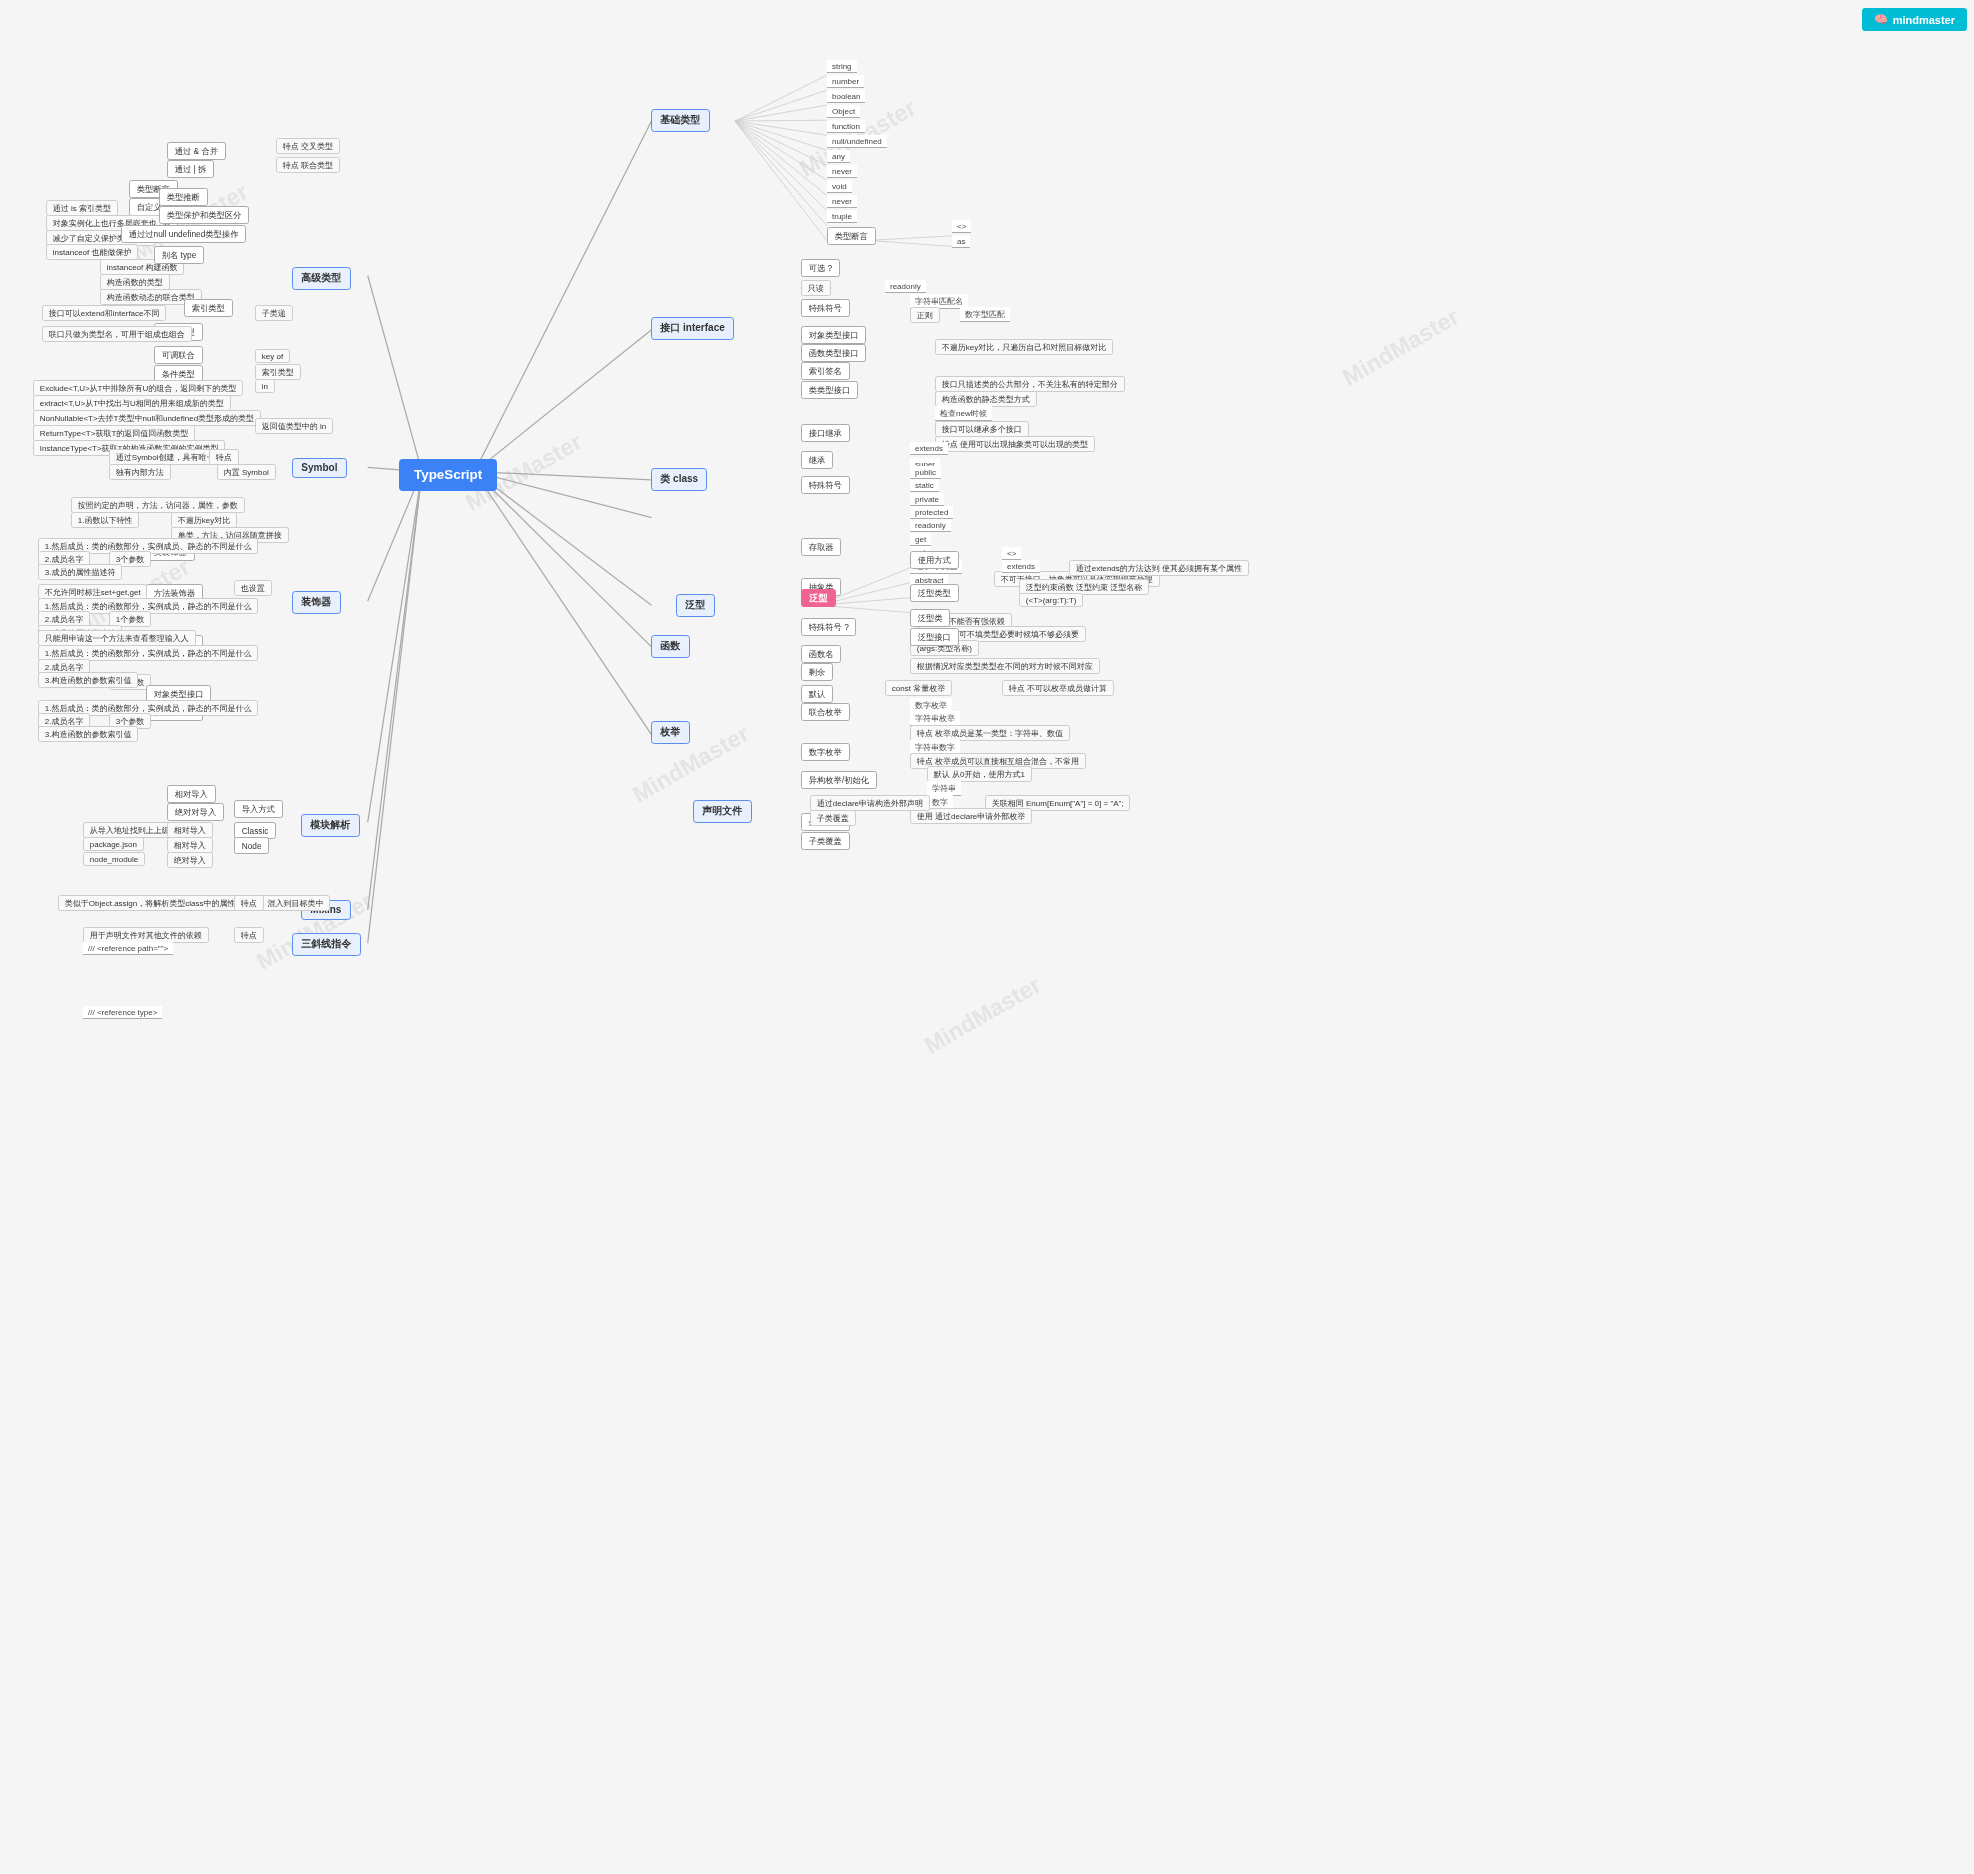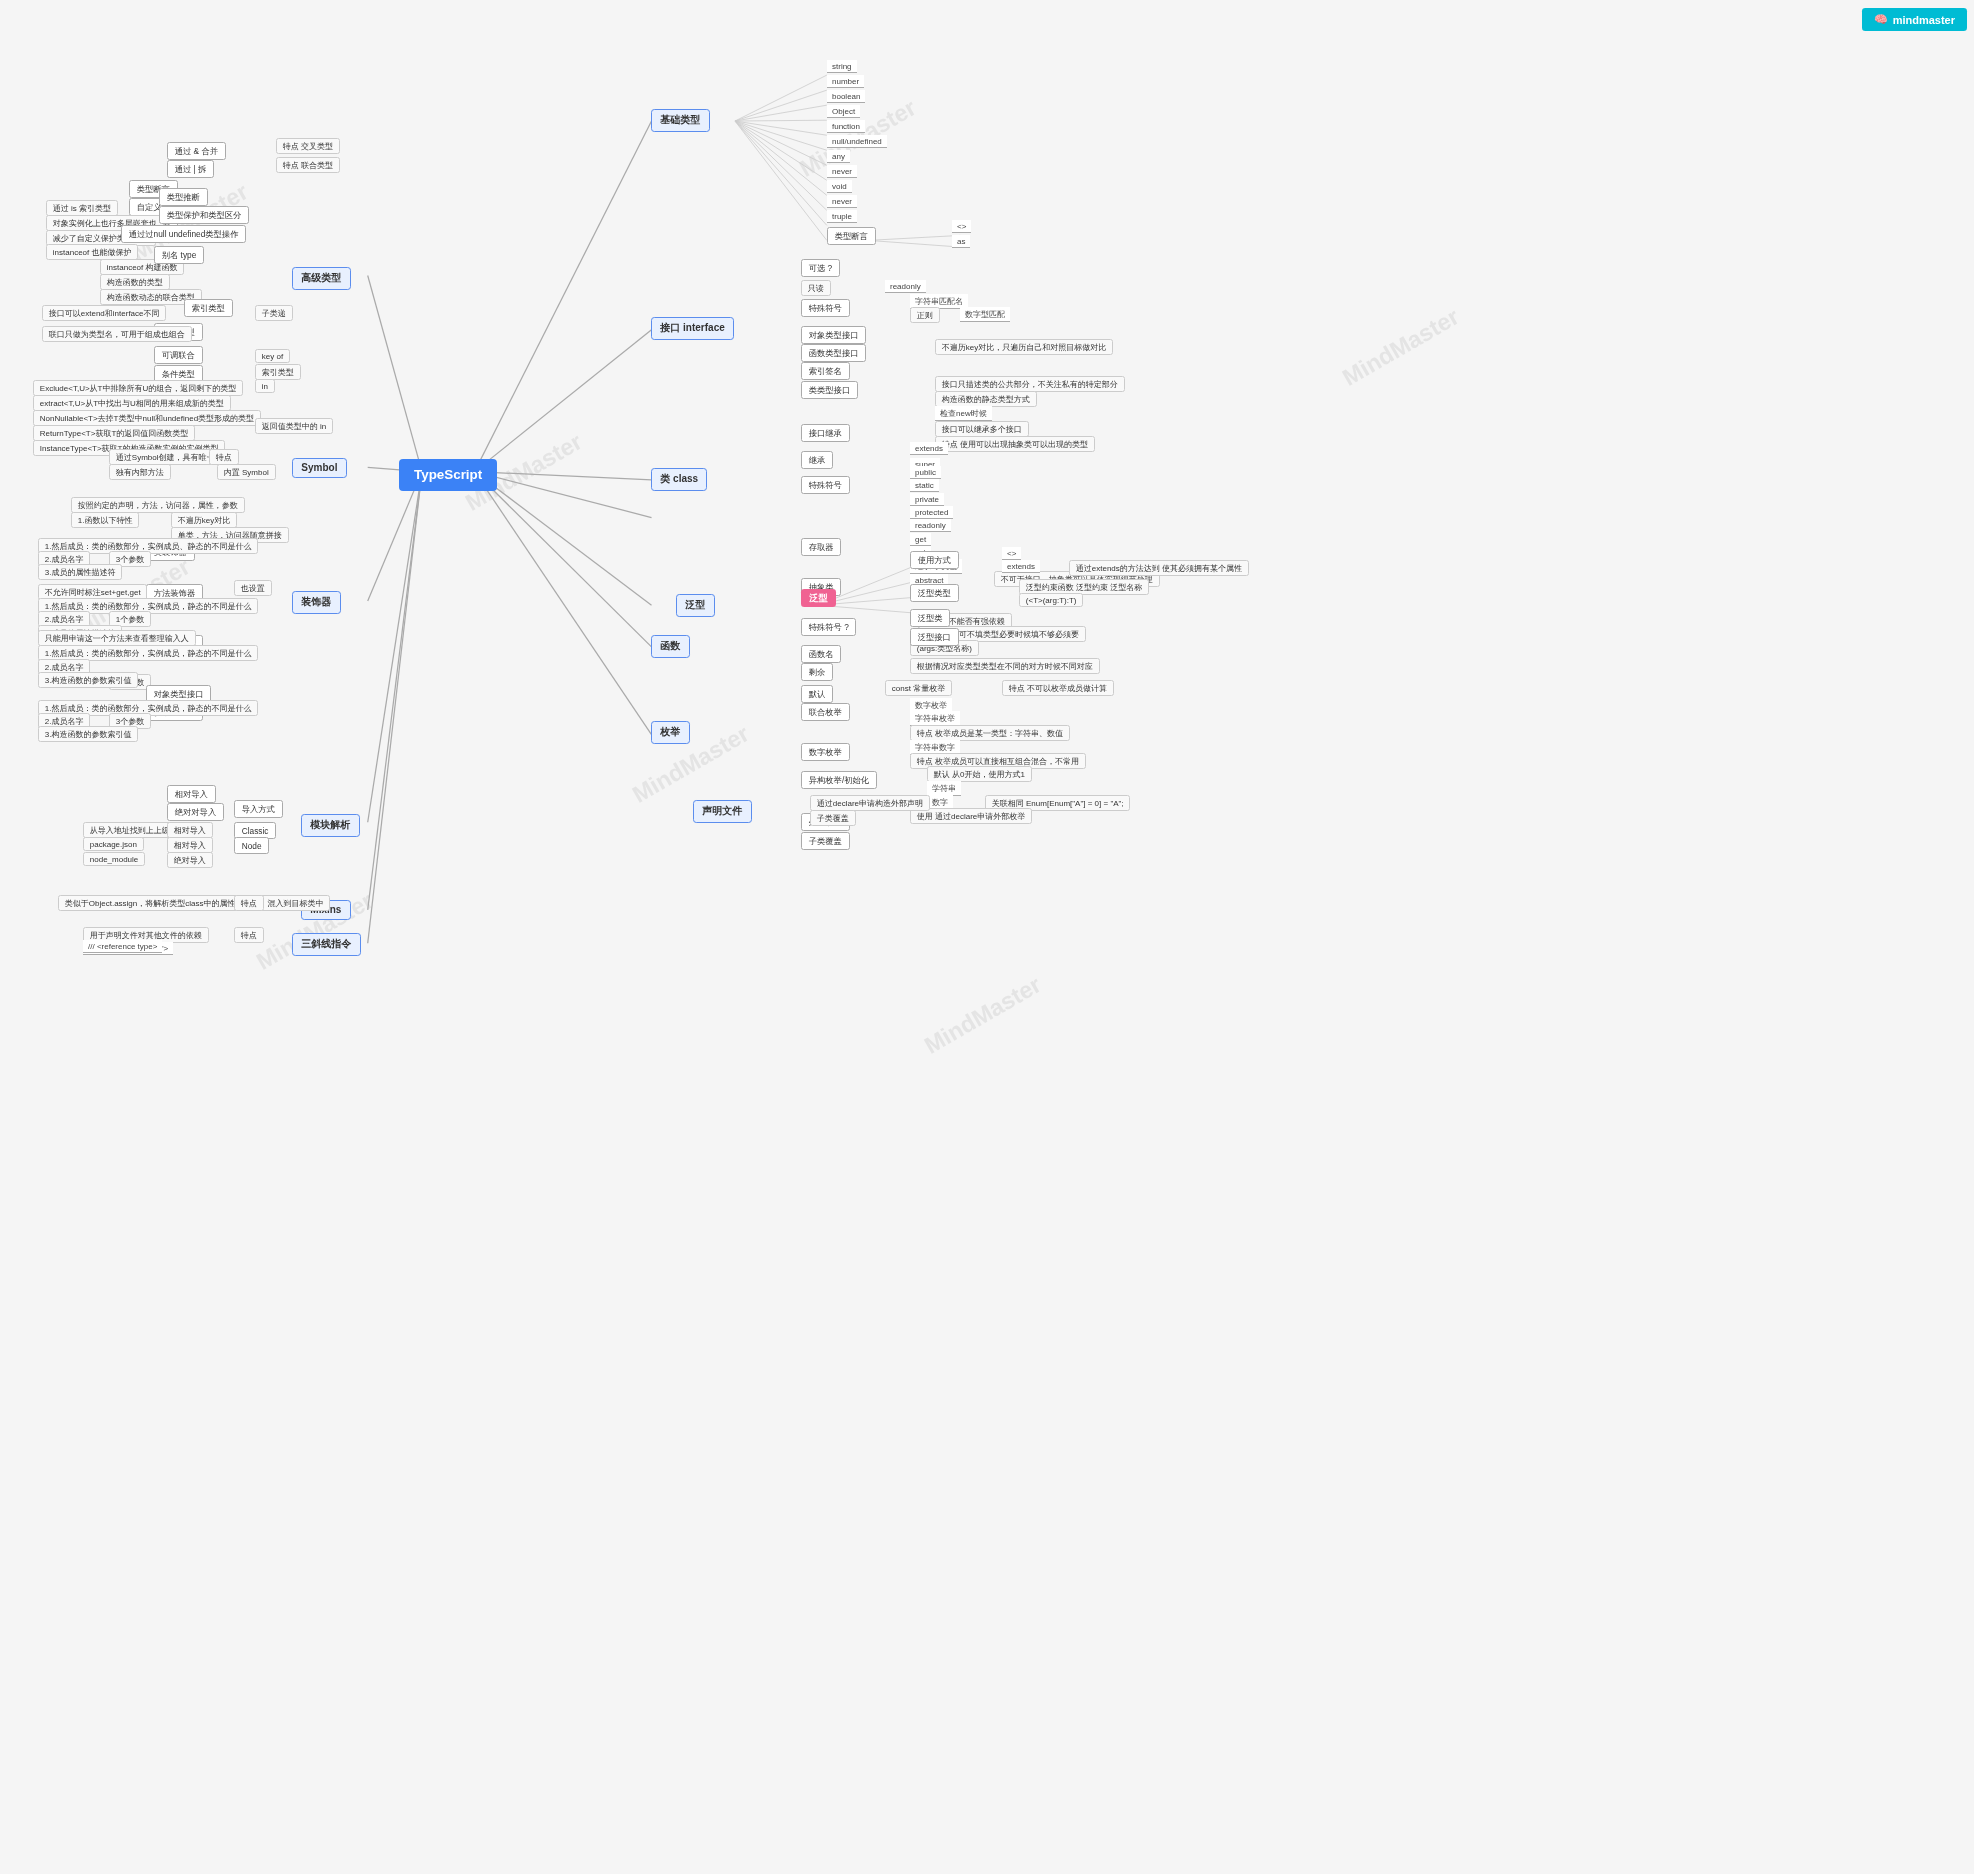--- a/index.html
+++ b/index.html
@@ -432,20 +432,20 @@
   <div class="node-small" style="left:167px;top:852px">绝对导入</div>
 
   <div class="node-topic" style="left:301px;top:900px">Mixins</div>
   <div class="node-small" style="left:58px;top:895px">类似于Object.assign，将解析类型class中的属性，方法，混入到目标类中</div>
   <div class="node-small" style="left:234px;top:895px">特点</div>
 
   <div class="node-topic" style="left:292px;top:933px">三斜线指令</div>
   <div class="node-small" style="left:83px;top:927px">用于声明文件对其他文件的依赖</div>
   <div class="node-small" style="left:234px;top:927px">特点</div>
   <div class="node-leaf" style="left:83px;top:942px">/// &lt;reference path=""&gt;</div>
-  <div class="node-leaf" style="left:83px;top:940px">/// &lt;reference type&gt;</div>
+  <div class="node-leaf" style="left:83px;top:1006px">/// &lt;reference type&gt;</div>
 
   <div class="node-topic" style="left:693px;top:800px">声明文件</div>
   <div class="node-small" style="left:810px;top:795px">通过declare申请构造外部声明</div>
   <div class="node-small" style="left:810px;top:810px">子类覆盖</div>
 
 </div>
 
 
 </body></html>

